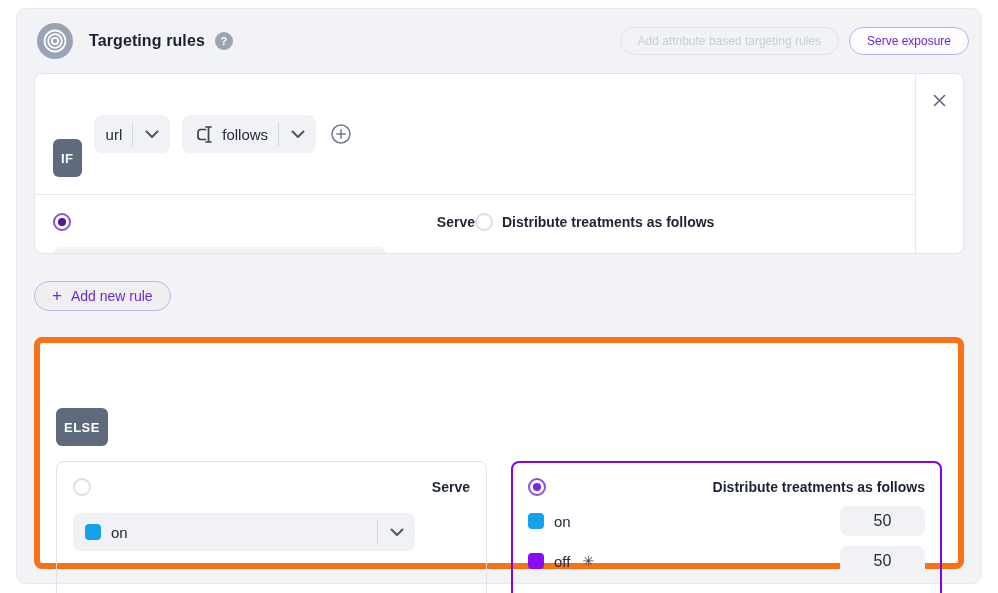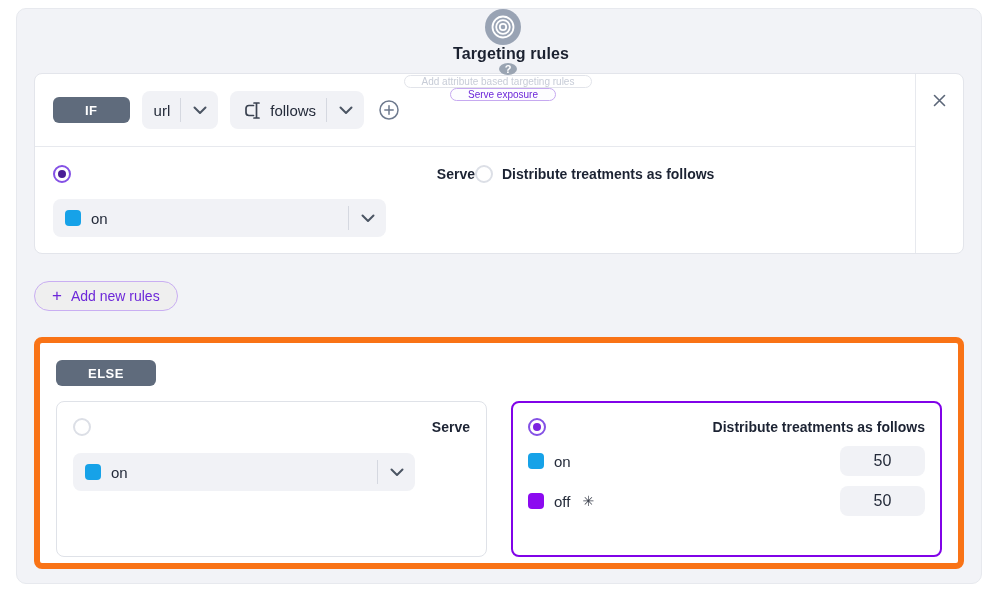--- a/index.html
+++ b/index.html
@@ -5,47 +5,47 @@
   * { box-sizing: border-box; margin: 0; padding: 0; }
   html, body { width: 998px; height: 593px; background: #ffffff; overflow: hidden; }
   body { font-family: "Liberation Sans", "DejaVu Sans", sans-serif; color: #1c2333; }
 
   .panel {
     position: absolute; left: 16px; top: 8px; width: 966px; height: 576px;
     background: #f2f3f7; border: 1px solid #e7e9ee; border-radius: 10px;
   }
 
   
-  .header { display: flex; align-items: center; height: 64px; padding: 0 12px 0 20px; flex-direction: column; }
+  .header { display: flex; align-items: center; height: 64px; padding: 0 12px 0 20px; }
   .target-badge { width: 36px; height: 36px; flex: 0 0 auto; }
   .page-title { font-size: 16px; font-weight: 700; color: #1b2130; margin-left: 16px; letter-spacing: .1px; }
   .help-icon {
     width: 18px; height: 18px; border-radius: 50%; background: #9aa4b2; color: #fff;
     font-size: 11px; font-weight: 700; display: flex; align-items: center; justify-content: center;
     margin-left: 10px; cursor: default;
   }
   .header-spacer { flex: 1; }
   .pill {
-    height: 18px; border-radius: 15px; display: inline-flex; align-items: center;
-    padding: 0 17px; font-size: 10px; background: transparent; white-space: nowrap;
+    height: 28px; border-radius: 15px; display: inline-flex; align-items: center;
+    padding: 0 17px; font-size: 12px; background: transparent; white-space: nowrap;
   }
   .pill.disabled { border: 1px solid #e2e4ea; color: #c7ccd7; margin-right: 10px; }
   .pill.primary { border: 1px solid #c6a9f0; color: #6d28d9; background: #fdfdff; font-weight: 500; cursor: pointer; }
 
   
   .rule-card {
     margin: 0 17px; background: #fff; border: 1px solid #e3e5eb; border-radius: 8px;
     display: flex; height: 181px; overflow: hidden;
   }
   .rule-main { flex: 1; display: flex; flex-direction: column; min-width: 0; }
   .if-row { display: flex; align-items: center; padding: 17px 40px 17px 18px; gap: 12px; border-bottom: 1px solid #e7e9ee; }
   .kw-badge {
     background: #5f6b7c; color: #fff; font-size: 13px; font-weight: 700; letter-spacing: .5px;
-    border-radius: 6px; height: 26px; display: inline-flex; align-items: center; justify-content: center;
-    padding: 0 32px; flex: 0 0 auto;
+    border-radius: 6px; height: 38px; display: inline-flex; align-items: center; justify-content: center;
+    padding: 0 8px; flex: 0 0 auto; margin-top: 48px;
   }
   .select {
     background: #f1f2f6; border-radius: 8px; height: 38px; display: inline-flex; align-items: center;
     padding: 0 0 0 12px; font-size: 15px; color: #242b3a; cursor: pointer; flex: 0 0 auto;
   }
   .select .sel-label { padding-right: 10px; }
   .select .chev-box {
     border-left: 1px solid #d5d8e0; height: 24px; width: 38px;
     display: flex; align-items: center; justify-content: center;
   }
@@ -201,21 +201,21 @@
         <svg width="15" height="15" viewBox="0 0 15 15">
             <path d="M2.5 2.5 L12.5 12.5 M12.5 2.5 L2.5 12.5" stroke="#5b6678" stroke-width="1.6" stroke-linecap="round"></path>
           </svg>
       </span>
     </div>
   </div>
 
   <div class="add-rule-row">
     <button class="add-rule-btn">
       <span class="plus-glyph">+</span>
-      <span>Add new rules</span>
+      <span>Add new rule</span>
     </button>
   </div>
 
   <div class="else-card">
     <span class="kw-badge">ELSE</span>
 
     <div class="else-grid">
 
       <div class="sub-box plain">
         <div class="radio-item">

